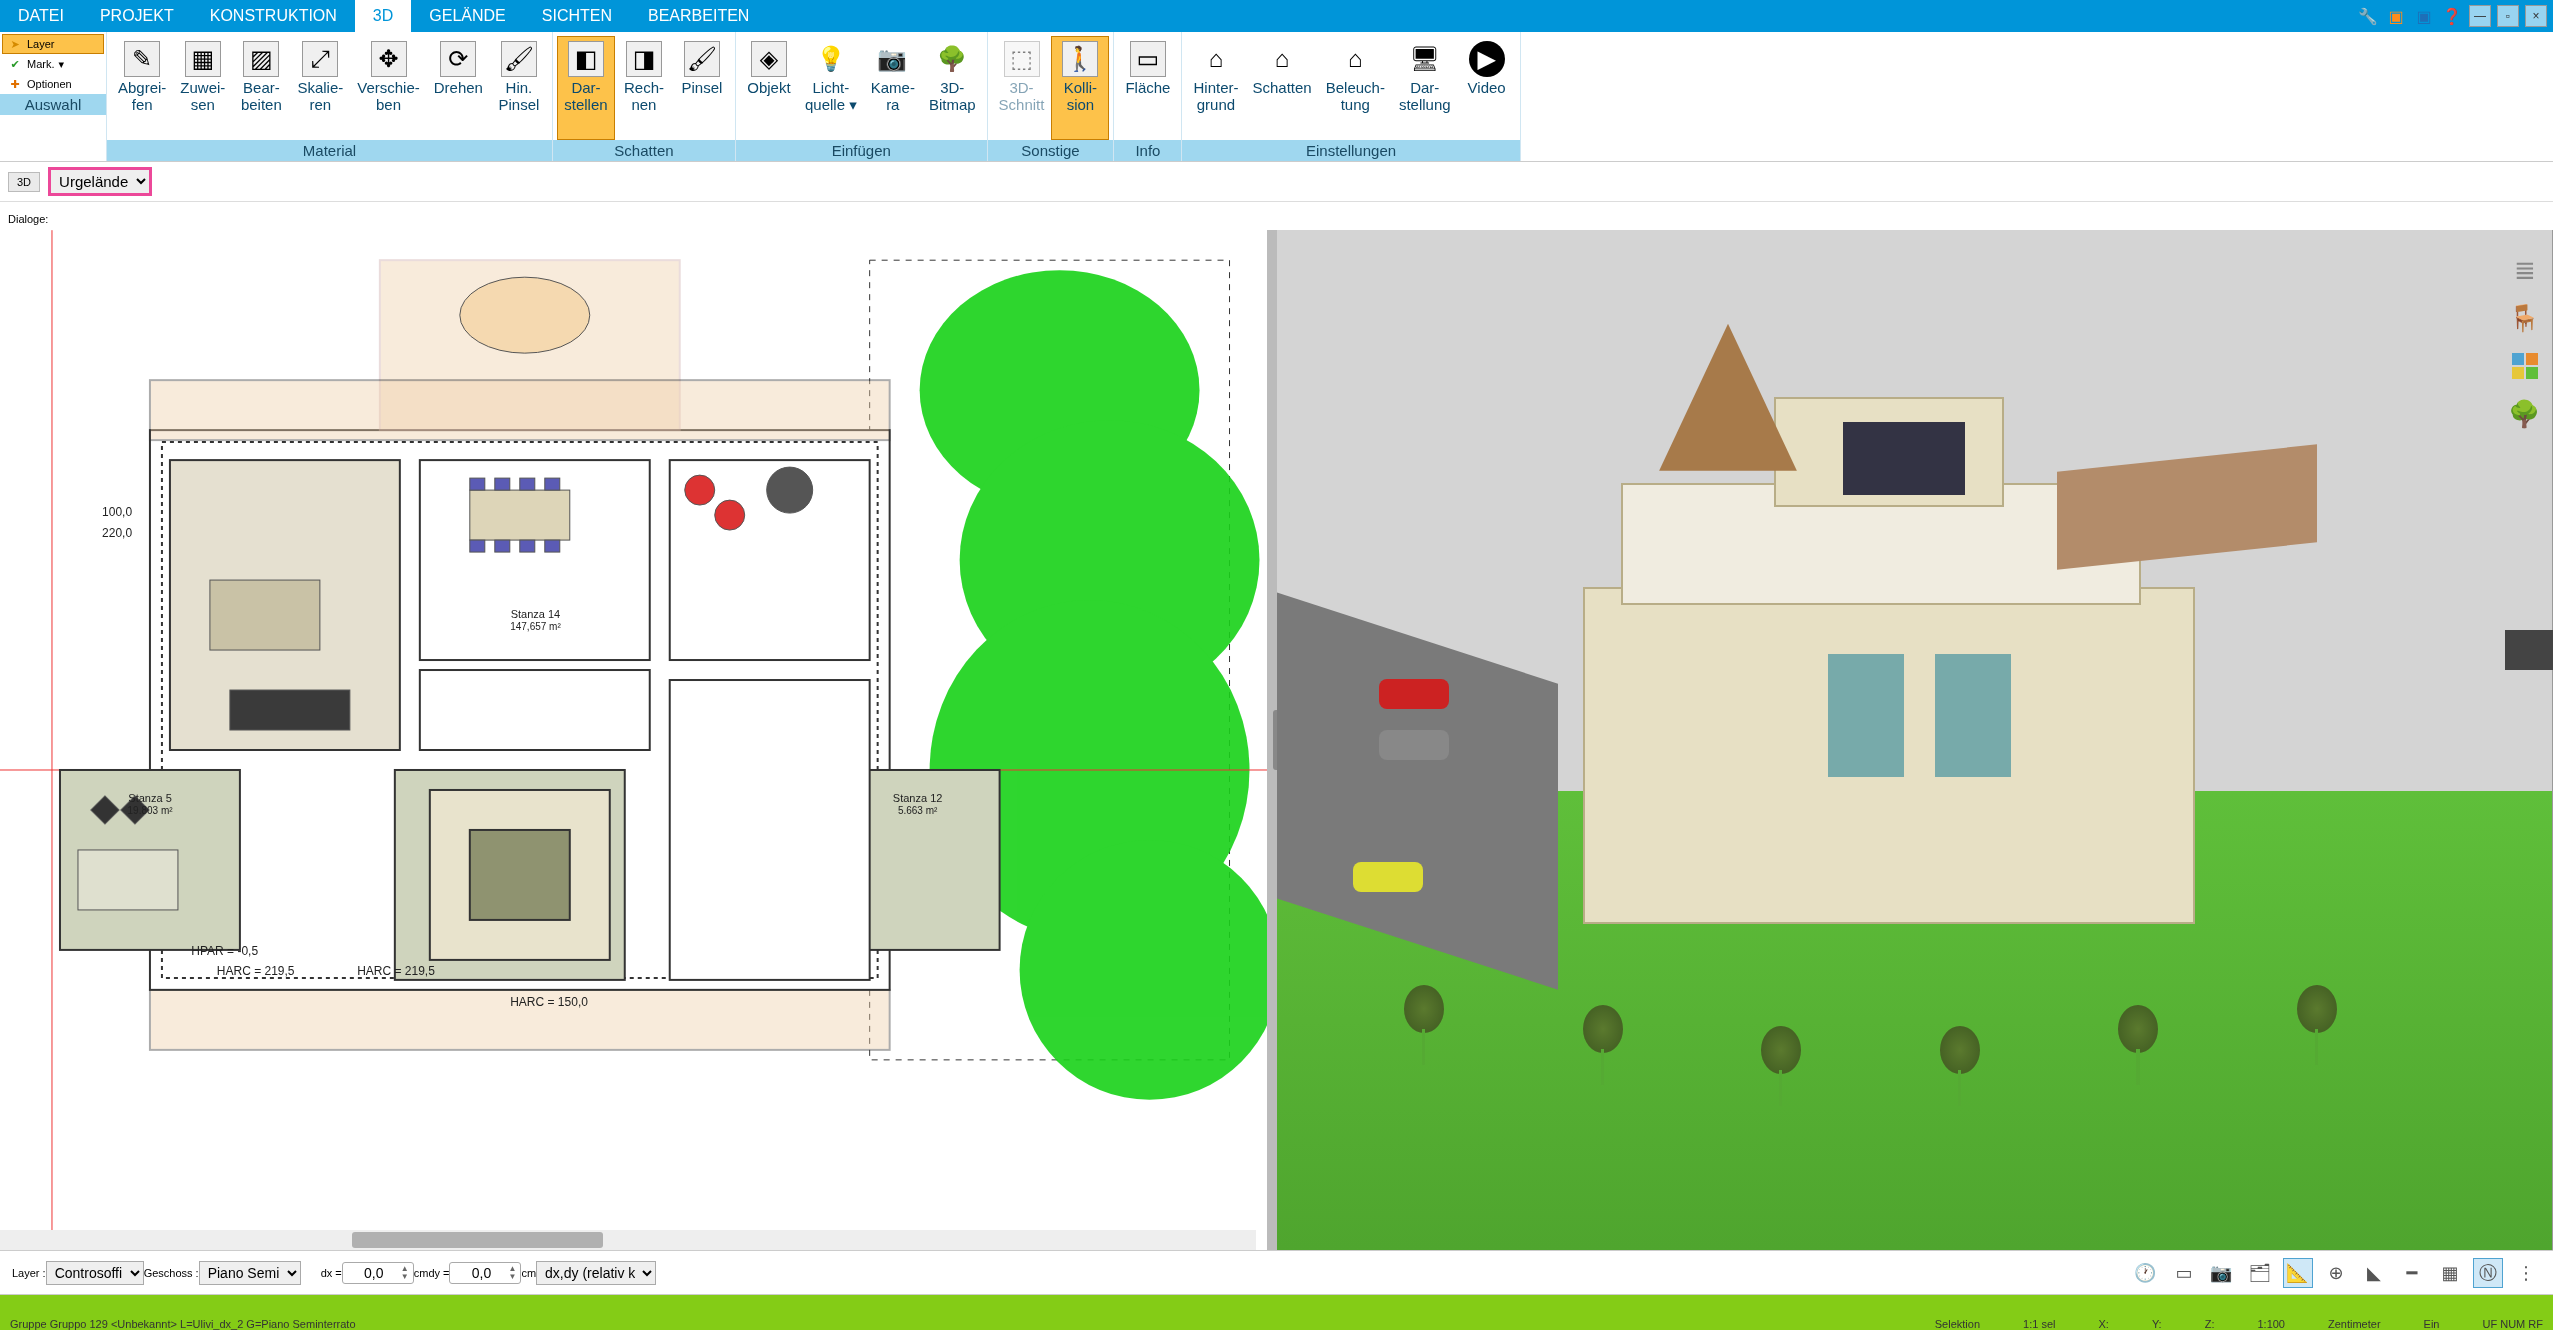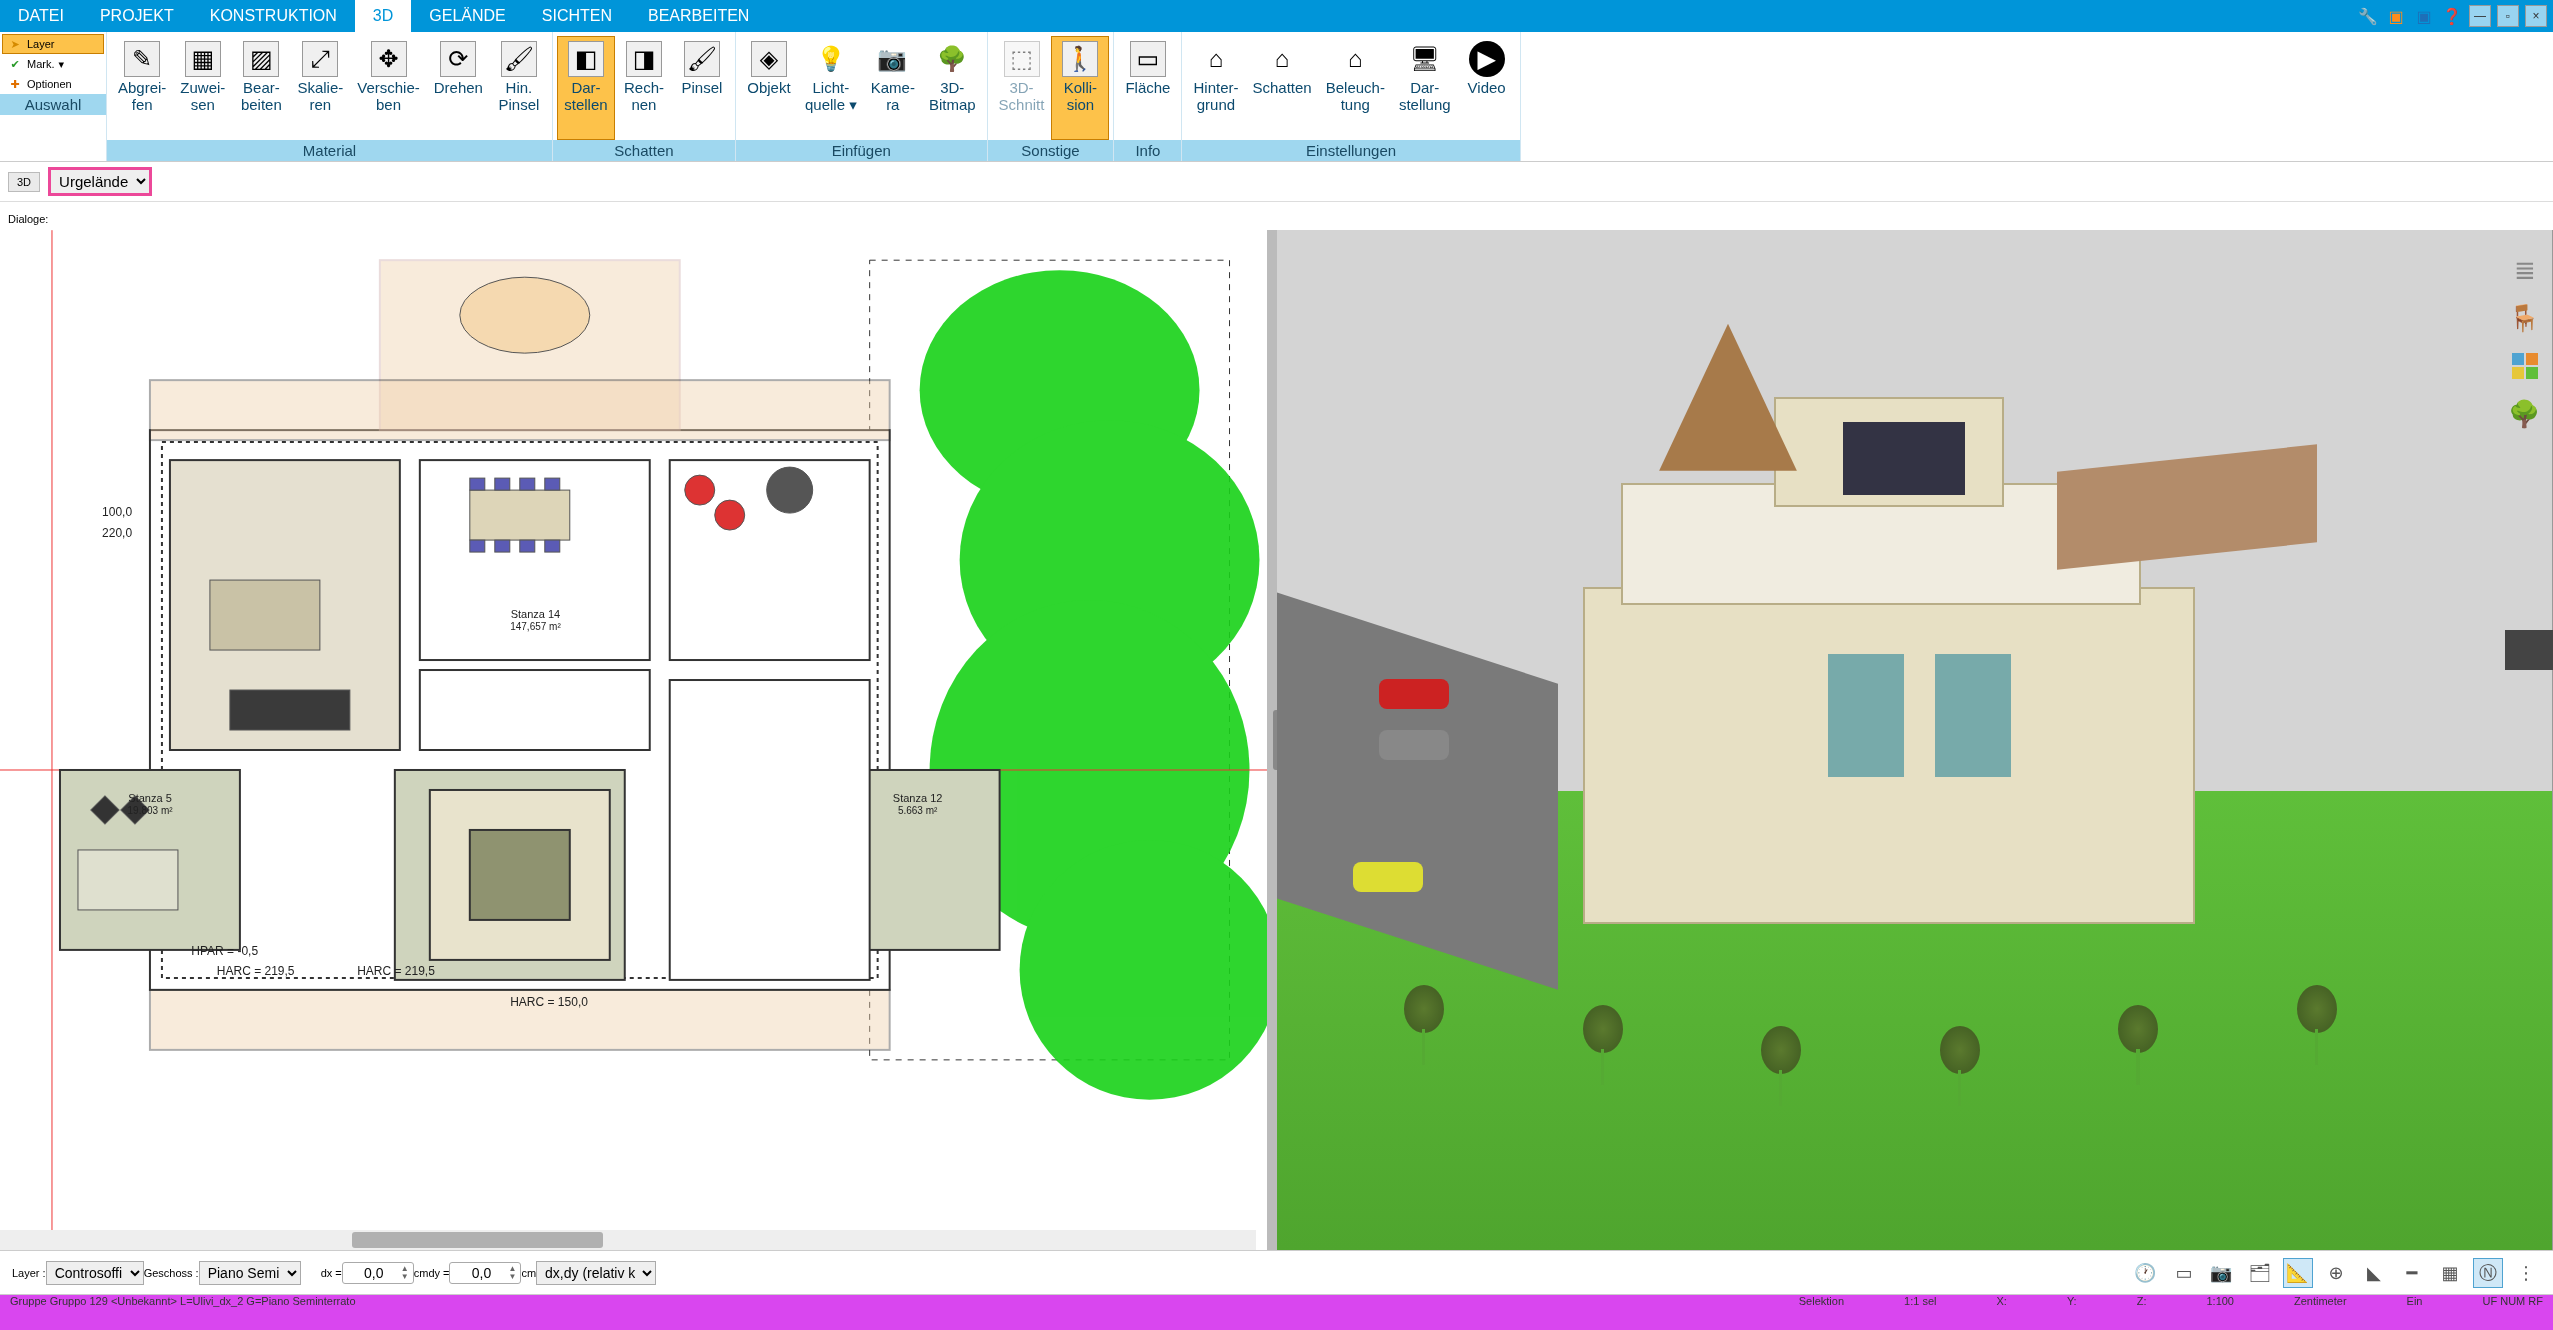--- a/index.html
+++ b/index.html
@@ -74,22 +74,22 @@
 .bottom-bar { position:absolute; left:0; right:0; bottom:36px; height:44px; background:#fff; border-top:1px solid #ccc; display:flex; align-items:center; padding:0 12px; font-size:14px; }
 .bottom-bar select, .bottom-bar input { font-size:14px; border:1px solid #aaa; padding:2px 4px; }
 .num-input { display:inline-flex; align-items:center; border:1px solid #aaa; border-radius:3px; padding:0 4px; }
 .num-input input { border:none; width:54px; text-align:center; }
 .spin { display:flex; flex-direction:column; font-size:8px; line-height:8px; color:#666; }
 .tool-icons { display:flex; gap:8px; margin-left:auto; }
 .ticon { width:30px; height:30px; display:flex; align-items:center; justify-content:center; border:1px solid transparent; font-size:18px; cursor:pointer; color:#555; }
 .ticon.active { background:#cfe8f7; border:1px solid #4fa3d1; }
 
 
-.status-bar { position:absolute; left:0; right:0; bottom:0; height:36px; background:#d946ef; border-top:1px solid #ccc; display:flex; align-items:flex-start; padding:0 10px; gap:40px; font-size:15px; color:#333; }
-.status-bar .right { margin-left:auto; display:flex; gap:60px; }
+.status-bar { position:absolute; left:0; right:0; bottom:0; height:36px; background:#84cc16; border-top:1px solid #ccc; display:flex; align-items:flex-end; padding:0 10px; gap:40px; font-size:15px; color:#333; }
+.status-bar .right { margin-left:auto; display:flex; gap:43px; }
 
 
 .hscroll { position:absolute; bottom:0; left:0; right:20px; height:20px; background:#eee; }
 .hscroll .thumb { position:absolute; left:28%; width:20%; top:2px; bottom:2px; background:#b0b0b0; border-radius:3px; }
 </style>
 </head>
 <body>
 
 <div class="menu-bar">
   <div class="menu-item">DATEI</div>

